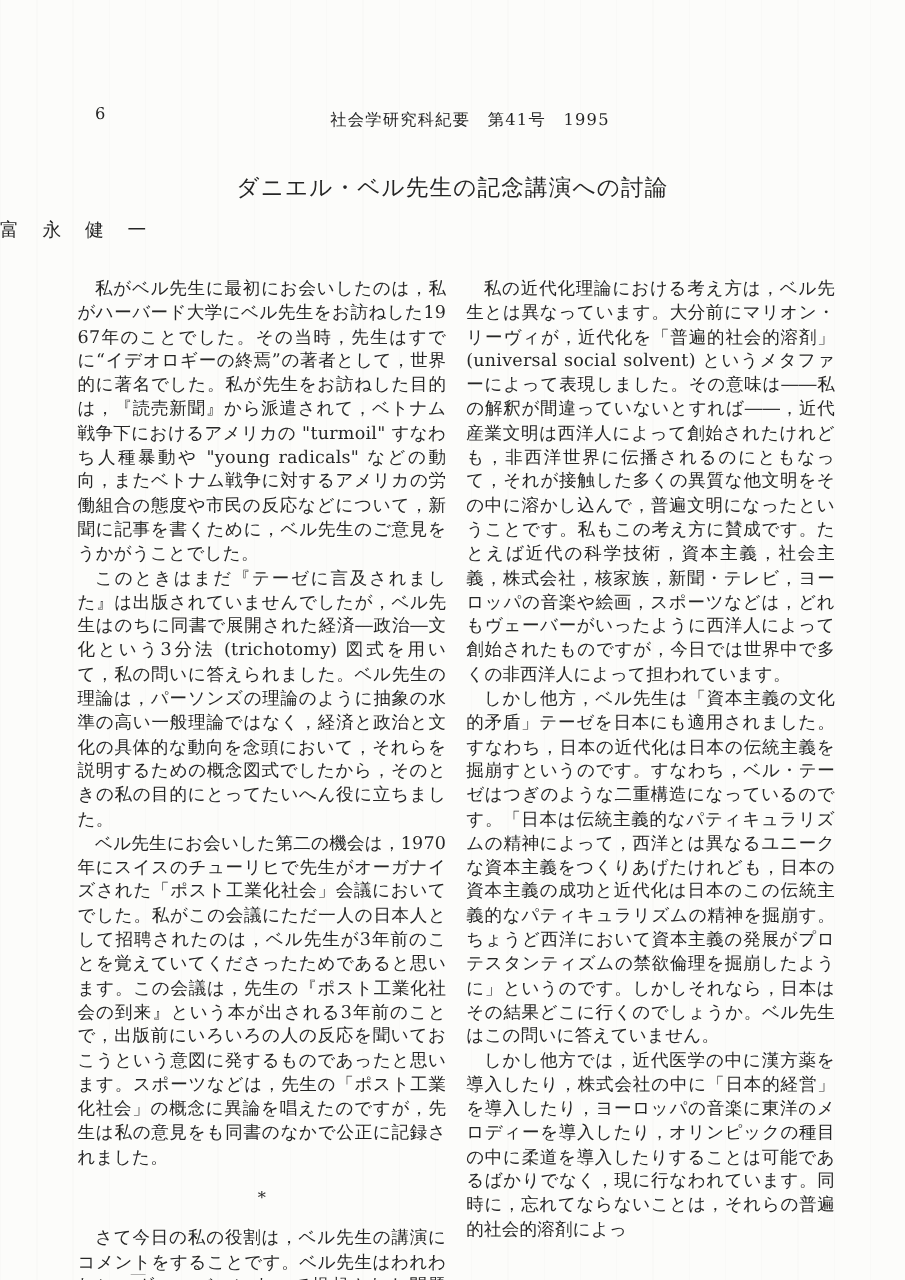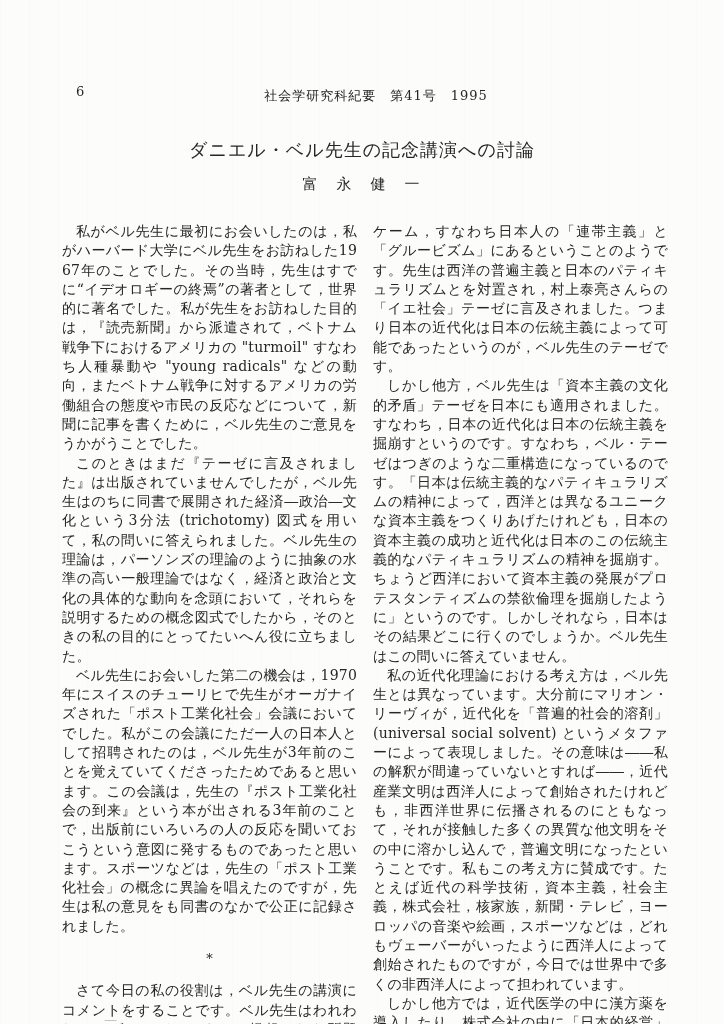--- a/index.html
+++ b/index.html
@@ -46,21 +46,20 @@
     text-align: center;
     font-size: 18px;
     font-weight: 500;
     letter-spacing: 1px;
   }
   .doc-author {
     position: absolute;
     top: 175px;
     left: 0;
     width: 100%;
-    text-align: center;
     font-size: 15px;
     letter-spacing: 2px;
   }
   .columns {
     position: absolute;
     top: 222px;
     left: 62px;
     width: 606px;
     display: flex;
     gap: 16px;
@@ -110,22 +109,21 @@
 
   <div class="columns">
     <div class="column">
         <p class="para indent">私がベル先生に最初にお会いしたのは，私がハーバード大学にベル先生をお訪ねした1967年のことでした。その当時，先生はすでに“イデオロギーの終焉”の著者として，世界的に著名でした。私が先生をお訪ねした目的は，『読売新聞』から派遣されて，ベトナム戦争下におけるアメリカの "turmoil" すなわち人種暴動や "young radicals" などの動向，またベトナム戦争に対するアメリカの労働組合の態度や市民の反応などについて，新聞に記事を書くために，ベル先生のご意見をうかがうことでした。</p>
         <p class="para indent">このときはまだ『テーゼに言及されました』は出版されていませんでしたが，ベル先生はのちに同書で展開された経済―政治―文化という3分法 (trichotomy) 図式を用いて，私の問いに答えられました。ベル先生の理論は，パーソンズの理論のように抽象の水準の高い一般理論ではなく，経済と政治と文化の具体的な動向を念頭において，それらを説明するための概念図式でしたから，そのときの私の目的にとってたいへん役に立ちました。</p>
         <p class="para indent">ベル先生にお会いした第二の機会は，1970年にスイスのチューリヒで先生がオーガナイズされた「ポスト工業化社会」会議においてでした。私がこの会議にただ一人の日本人として招聘されたのは，ベル先生が3年前のことを覚えていてくださったためであると思います。この会議は，先生の『ポスト工業化社会の到来』という本が出される3年前のことで，出版前にいろいろの人の反応を聞いておこうという意図に発するものであったと思います。スポーツなどは，先生の「ポスト工業化社会」の概念に異論を唱えたのですが，先生は私の意見をも同書のなかで公正に記録されました。</p>
         <p class="separator">*</p>
         <p class="para indent">さて今日の私の役割は，ベル先生の講演にコメントをすることです。ベル先生はわれわれに，ヴェーバーによって提起された問題「なぜ資本主義は東洋で発展し得なかったか」に対して，20世紀の最後の1/3における問題は「資本主義はなぜ日本においてこのように成功的に発展し得たか」ということであるといわれました。ベル先生のこれに対する答えは，ヴェーバーよりもデュル</p>
       </div>
     <div class="column">
-        <p class="para">ケーム，すなわち日本人の「連帯主義」と「グルービズム」にあるということのようです。先生は西洋の普遍主義と日本のパティキュラリズムとを対置され，村上泰亮さんらの「イエ社会」テーゼに言及されました。つまり日本の近代化は日本の伝統主義によって可能であったというのが，ベル先生のテーゼです。</p>
+        <p class="para indent">私の近代化理論における考え方は，ベル先生とは異なっています。大分前にマリオン・リーヴィが，近代化を「普遍的社会的溶剤」(universal social solvent) というメタファーによって表現しました。その意味は――私の解釈が間違っていないとすれば――，近代産業文明は西洋人によって創始されたけれども，非西洋世界に伝播されるのにともなって，それが接触した多くの異質な他文明をその中に溶かし込んで，普遍文明になったということです。私もこの考え方に賛成です。たとえば近代の科学技術，資本主義，社会主義，株式会社，核家族，新聞・テレビ，ヨーロッパの音楽や絵画，スポーツなどは，どれもヴェーバーがいったように西洋人によって創始されたものですが，今日では世界中で多くの非西洋人によって担われています。</p>
         <p class="para indent">しかし他方，ベル先生は「資本主義の文化的矛盾」テーゼを日本にも適用されました。すなわち，日本の近代化は日本の伝統主義を掘崩すというのです。すなわち，ベル・テーゼはつぎのような二重構造になっているのです。「日本は伝統主義的なパティキュラリズムの精神によって，西洋とは異なるユニークな資本主義をつくりあげたけれども，日本の資本主義の成功と近代化は日本のこの伝統主義的なパティキュラリズムの精神を掘崩す。ちょうど西洋において資本主義の発展がプロテスタンティズムの禁欲倫理を掘崩したように」というのです。しかしそれなら，日本はその結果どこに行くのでしょうか。ベル先生はこの問いに答えていません。</p>
-        <p class="para indent">私の近代化理論における考え方は，ベル先生とは異なっています。大分前にマリオン・リーヴィが，近代化を「普遍的社会的溶剤」(universal social solvent) というメタファーによって表現しました。その意味は――私の解釈が間違っていないとすれば――，近代産業文明は西洋人によって創始されたけれども，非西洋世界に伝播されるのにともなって，それが接触した多くの異質な他文明をその中に溶かし込んで，普遍文明になったということです。私もこの考え方に賛成です。たとえば近代の科学技術，資本主義，社会主義，株式会社，核家族，新聞・テレビ，ヨーロッパの音楽や絵画，スポーツなどは，どれもヴェーバーがいったように西洋人によって創始されたものですが，今日では世界中で多くの非西洋人によって担われています。</p>
         <p class="para indent">しかし他方では，近代医学の中に漢方薬を導入したり，株式会社の中に「日本的経営」を導入したり，ヨーロッパの音楽に東洋のメロディーを導入したり，オリンピックの種目の中に柔道を導入したりすることは可能であるばかりでなく，現に行なわれています。同時に，忘れてならないことは，それらの普遍的社会的溶剤によっ</p>
       </div>
   </div>
 
   <div class="footer-mark">—</div>
 
 </div>
 
 </body></html>

